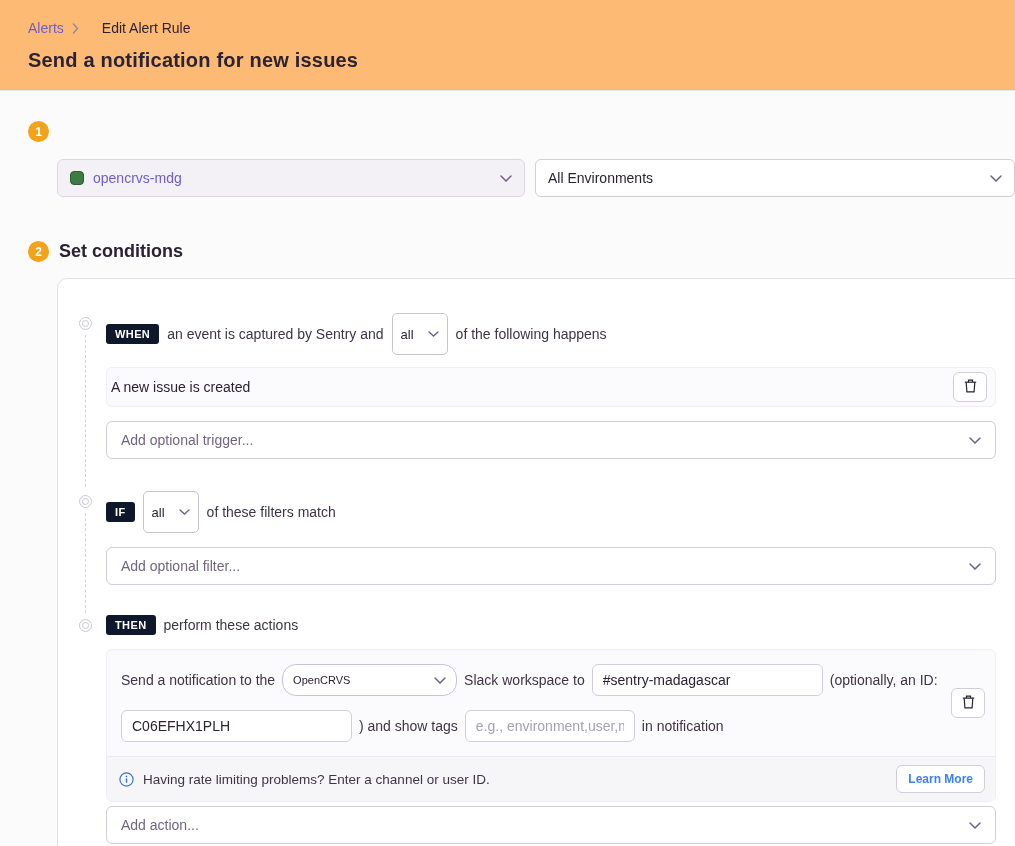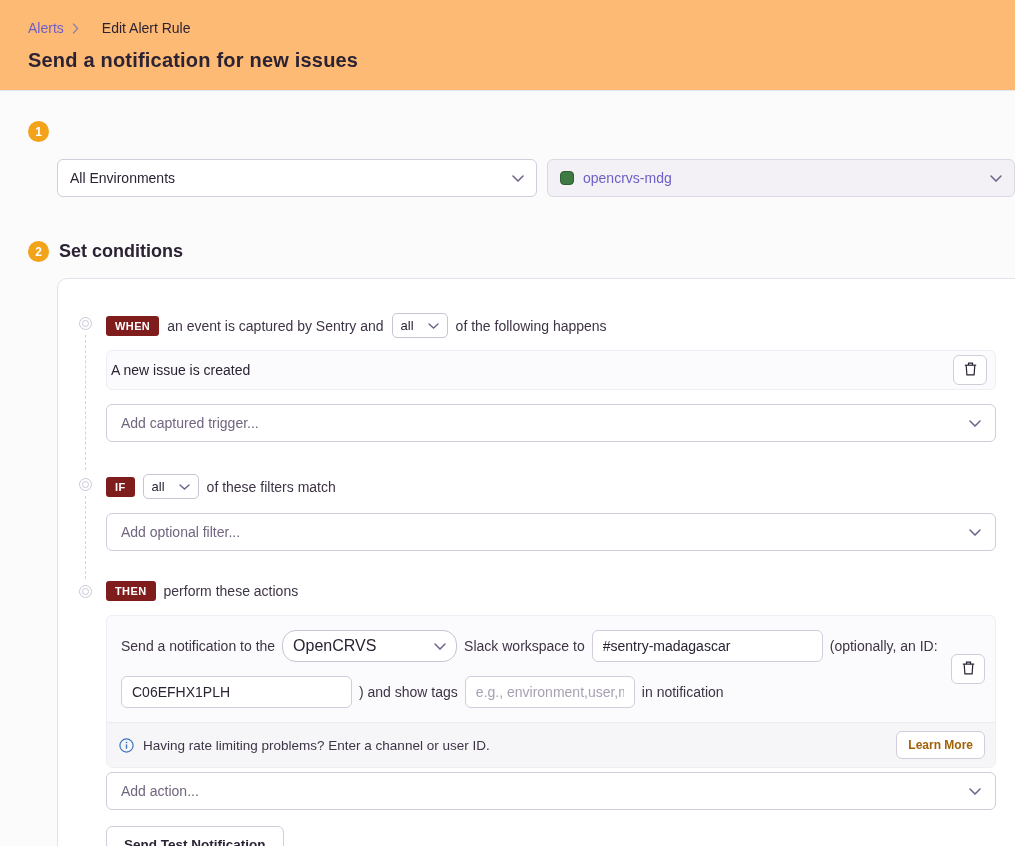--- a/index.html
+++ b/index.html
@@ -53,25 +53,25 @@
   .step-dot {
     position:absolute; left:-27px; top:4px; width:13px; height:13px;
     border:1px solid #CCC6D6; border-radius:50%;
     display:flex; align-items:center; justify-content:center; background:#fff;
   }
   .step-dot::after { content:''; width:5px; height:5px; border:1px solid #CCC6D6; border-radius:50%; }
   .dash { position:absolute; left:-21px; top:22px; bottom:-28px; width:0; border-left:1px dashed #D6D1DE; }
 
   .cond-row { display:flex; align-items:center; gap:8px; font-size:14px; color:#3E3446; flex-wrap:nowrap; }
   .badge {
-    background:#7f1d1d; color:#fff; font-size:11px; font-weight:700;
+    background:#0f172a; color:#fff; font-size:11px; font-weight:700;
     padding:4px 9px; border-radius:3px; letter-spacing:.4px; flex:0 0 auto;
   }
   .mini-select {
-    height:25px; border:1px solid #C9C3D3; border-radius:5px; background:#fff;
+    height:42px; border:1px solid #C9C3D3; border-radius:5px; background:#fff;
     display:inline-flex; align-items:center; justify-content:flex-start; gap:14px;
     padding:0 8px; font-size:13px; cursor:pointer; color:#2B2233;
   }
 
   .issue-row {
     margin-top:12px; background:#FBFAFC; border:1px solid #F0EEF4; border-radius:6px;
     height:40px; display:flex; align-items:center; justify-content:space-between;
     padding:0 8px 0 4px; font-size:14px; color:#2B2233;
   }
   .icon-btn {
@@ -88,42 +88,42 @@
   .action-box { margin-top:14px; background:#FBFAFC; border:1px solid #F0EEF4; border-radius:6px; overflow:hidden; }
   .action-main { position:relative; padding:14px 60px 14px 14px; }
   .action-form {
     display:flex; flex-wrap:wrap; align-items:center;
     column-gap:8px; row-gap:10px; font-size:14px; color:#3E3446; width:830px;gap:7px;
   }
   .flex-break { flex-basis:100%; height:0; }
   .inline-select {
     height:32px; border:1px solid #C9C3D3; border-radius:14px; background:#fff;
     display:inline-flex; align-items:center; justify-content:space-between; gap:10px;
-    padding:0 10px; font-size:16px; cursor:pointer; color:#2B2233;
+    padding:0 10px; font-size:11px; cursor:pointer; color:#2B2233;
   }
   .w-workspace { width:175px; }
   .inline-input {
     height:32px; border:1px solid #D2CCDC; border-radius:6px; background:#fff;
     padding:0 10px; font-size:14px; font-family:inherit; color:#2B2233; outline:none;
   }
   .inline-input::placeholder { color:#A7A1B3; }
   .w195 { width:231px; }
   .w170 { width:170px; }
   .action-trash { position:absolute; right:10px; top:50%; transform:translateY(-50%); }
 
   .action-footer {
     display:flex; align-items:center; gap:9px;
     background:#F6F5F8; border-top:1px solid #ECEAF1;
     padding:8px 10px 8px 12px; font-size:13.5px; color:#3E3446;
   }
   .info-icon { display:flex; align-items:center; flex:0 0 auto; }
   .learn-more {
     margin-left:auto; background:#fff; border:1px solid #D2CCDC; border-radius:6px;
     font-weight:700; font-size:12px; padding:6px 11px; cursor:pointer;
-    font-family:inherit; color:#a16207;
+    font-family:inherit; color:#3b82f6;
   }
 
   .test-btn {
     margin-top:16px; background:#fff; border:1px solid #D2CCDC; border-radius:6px;
     font-weight:700; font-size:13.5px; padding:10px 17px; cursor:pointer;
     font-family:inherit; color:#2B2233;
   }
 </style>
 </head>
 <body>
@@ -141,33 +141,33 @@
   <h1 class="page-title">Send a notification for new issues</h1>
 </header>
 
 <div class="main">
 
   <div class="step-head">
     <span class="step-badge">1</span>
   </div>
 
   <div class="selects-row">
-    <div class="select env-select">
-      <span>All Environments</span>
+    <div class="select project-select">
+      <span class="project-left">
+        <span class="project-icon"></span>
+        <span>opencrvs-mdg</span>
+      </span>
       <span class="chev">
         <svg width="12" height="7" viewBox="0 0 12 7">
             <path d="M1 1l5 5 5-5" fill="none" stroke="#6F6287" stroke-width="1.5" stroke-linecap="round"></path>
           </svg>
       </span>
     </div>
-    <div class="select project-select">
-      <span class="project-left">
-        <span class="project-icon"></span>
-        <span>opencrvs-mdg</span>
-      </span>
+    <div class="select env-select">
+      <span>All Environments</span>
       <span class="chev">
         <svg width="12" height="7" viewBox="0 0 12 7">
             <path d="M1 1l5 5 5-5" fill="none" stroke="#6F6287" stroke-width="1.5" stroke-linecap="round"></path>
           </svg>
       </span>
     </div>
   </div>
 
   <div class="step-head step2-head">
     <span class="step-badge">2</span>
@@ -198,21 +198,21 @@
           <span>
             <svg width="13" height="14" viewBox="0 0 13 14" fill="none" stroke="#2B2233" stroke-width="1.2">
                 <path d="M0.8 3.2h11.4"></path>
                 <path d="M4.5 3V1.2h4V3"></path>
                 <path d="M2.2 3.4l.7 9.4h7.2l.7-9.4"></path>
               </svg>
           </span>
         </button>
       </div>
       <div class="add-select">
-        <span>Add captured trigger...</span>
+        <span>Add optional trigger...</span>
         <span class="chev">
           <svg width="12" height="7" viewBox="0 0 12 7">
               <path d="M1 1l5 5 5-5" fill="none" stroke="#6F6287" stroke-width="1.5" stroke-linecap="round"></path>
             </svg>
         </span>
       </div>
     </div>
 
     <div class="cond-section sec-if">
       <span class="step-dot"></span>

